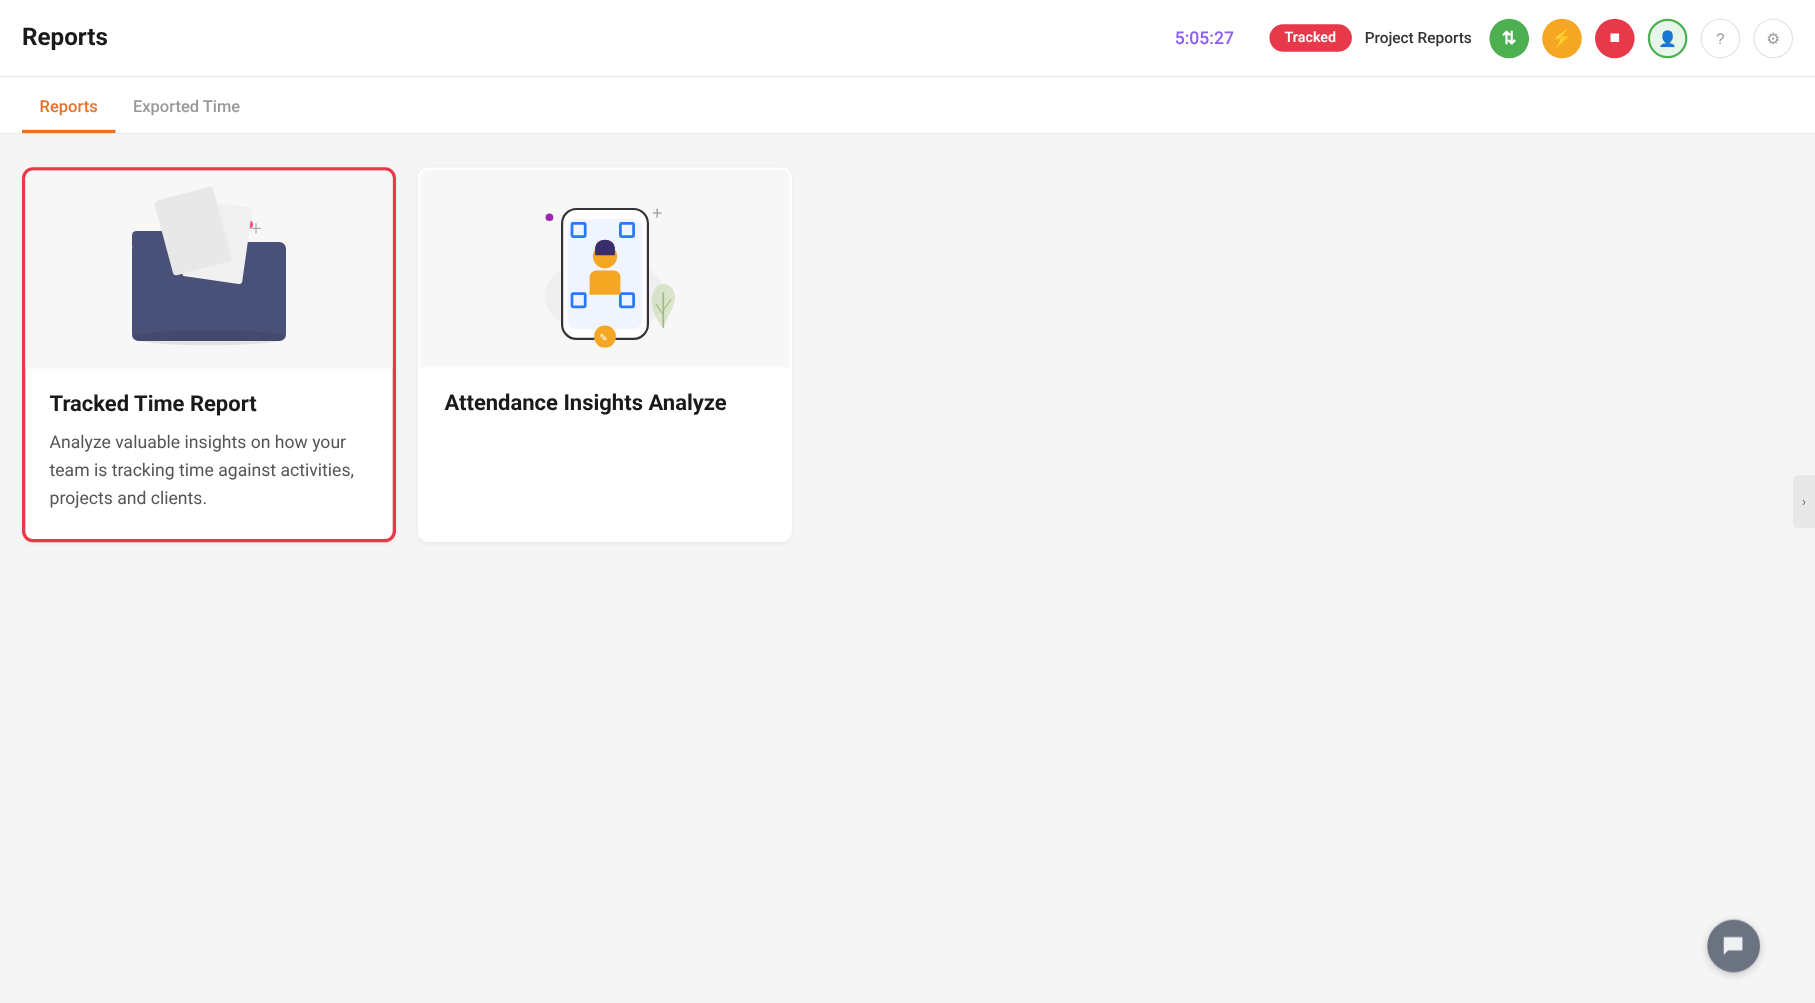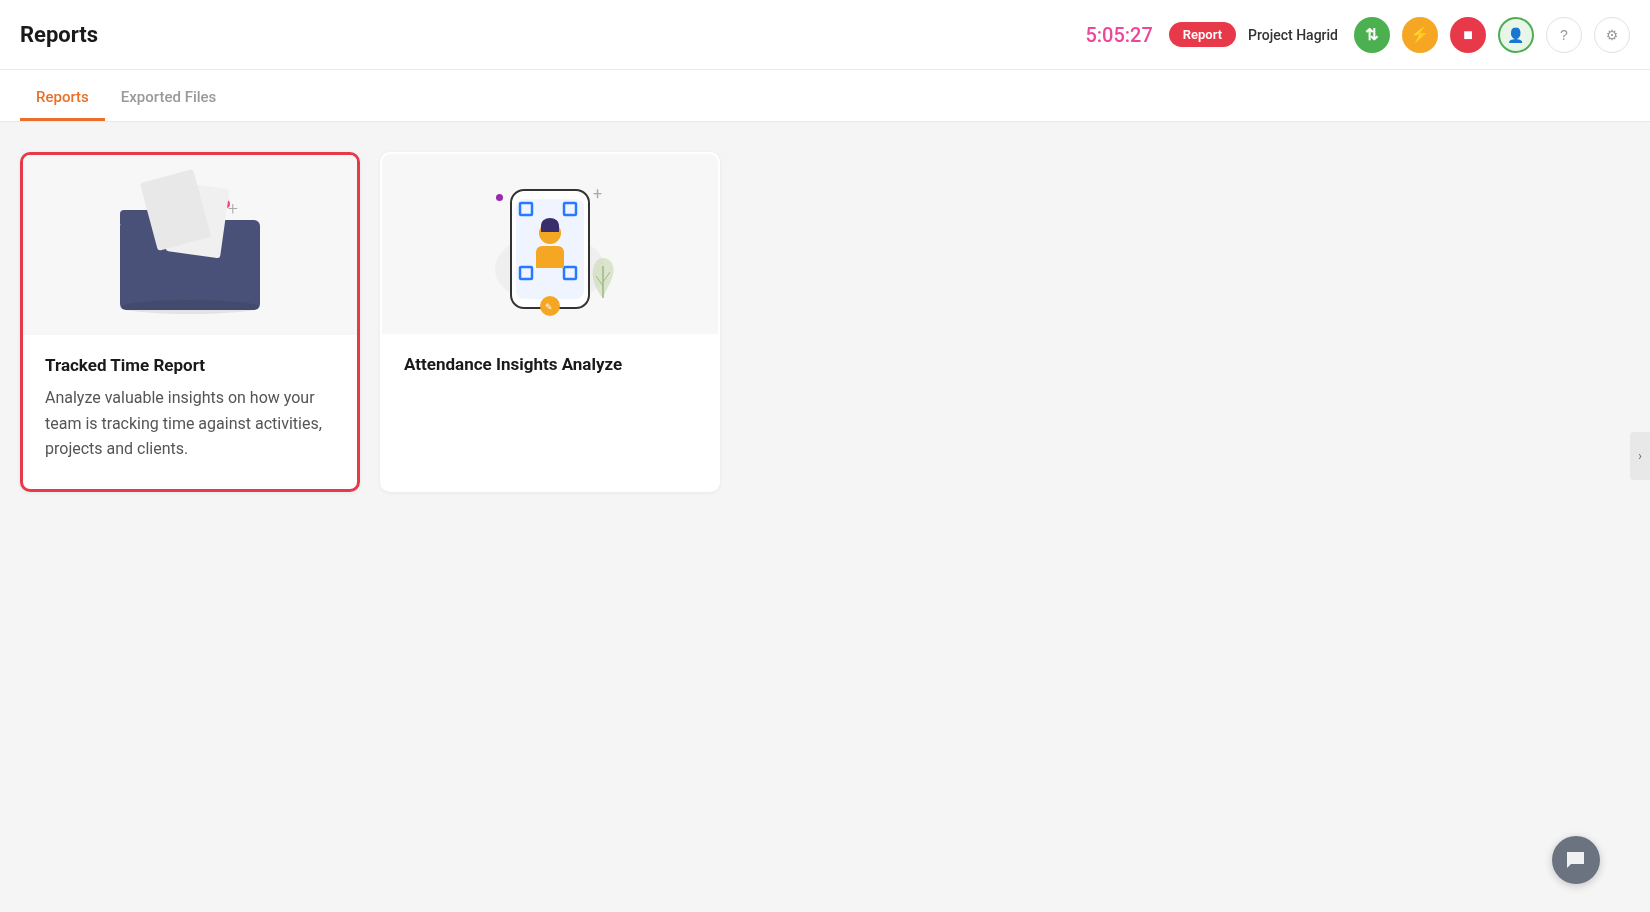--- a/index.html
+++ b/index.html
@@ -28,24 +28,24 @@
       color: #1a1a1a;
     }
     .header-right {
       position: absolute;
       right: 20px;
       display: flex;
       align-items: center;
       gap: 12px;
     }
     .header-time {
-      font-size: 20px;
+      font-size: 16px;
       font-weight: 500;
-      color: #ec4899;
-      margin-right: 4px;
+      color: #8b5cf6;
+      margin-right: 20px;
     }
     .potions-badge {
       background: #e8394a;
       color: #fff;
       font-size: 13px;
       font-weight: 600;
       padding: 5px 14px;
       border-radius: 20px;
       cursor: pointer;
     }
@@ -140,21 +140,21 @@
       display: flex;
       align-items: center;
       justify-content: center;
       position: relative;
       overflow: hidden;
     }
     .card-body {
       padding: 20px 22px 24px;
     }
     .card-title {
-      font-size: 17px;
+      font-size: 20px;
       font-weight: 700;
       color: #1a1a1a;
       margin-bottom: 10px;
     }
     .card-desc {
       font-size: 16px;
       color: #555;
       line-height: 1.6;
     }
 
@@ -392,39 +392,39 @@
       color: #666;
     }
   </style>
 </head>
 <body>
 
 <div class="header">
   <span class="header-title">Reports</span>
   <div class="header-right">
     <span class="header-time">5:05:27</span>
-    <span class="potions-badge">Report</span>
-    <span class="project-name">Project Hagrid</span>
+    <span class="potions-badge">Tracked</span>
+    <span class="project-name">Project Reports</span>
     <button class="icon-btn icon-btn-green">⇅</button>
     <button class="icon-btn icon-btn-yellow">⚡</button>
     <button class="icon-btn icon-btn-red">■</button>
     <button class="icon-btn" style="background:#e8f5e9; border:2px solid #4caf50;">
       <span style="color:#4caf50; font-size:14px;">👤</span>
     </button>
     <button class="icon-btn-outline">?</button>
     <button class="icon-btn-outline">⚙</button>
   </div>
 </div>
 
 <div class="tabs-bar">
   <div class="tab active">
     <span>Reports</span>
   </div>
   <div class="tab">
-    <span>Exported Files</span>
+    <span>Exported Time</span>
   </div>
 </div>
 
 <div class="main-content">
 
   <div class="report-card selected">
     <div class="card-illustration">
 
       <div class="folder-illus">
         <div class="dot-green"></div>

